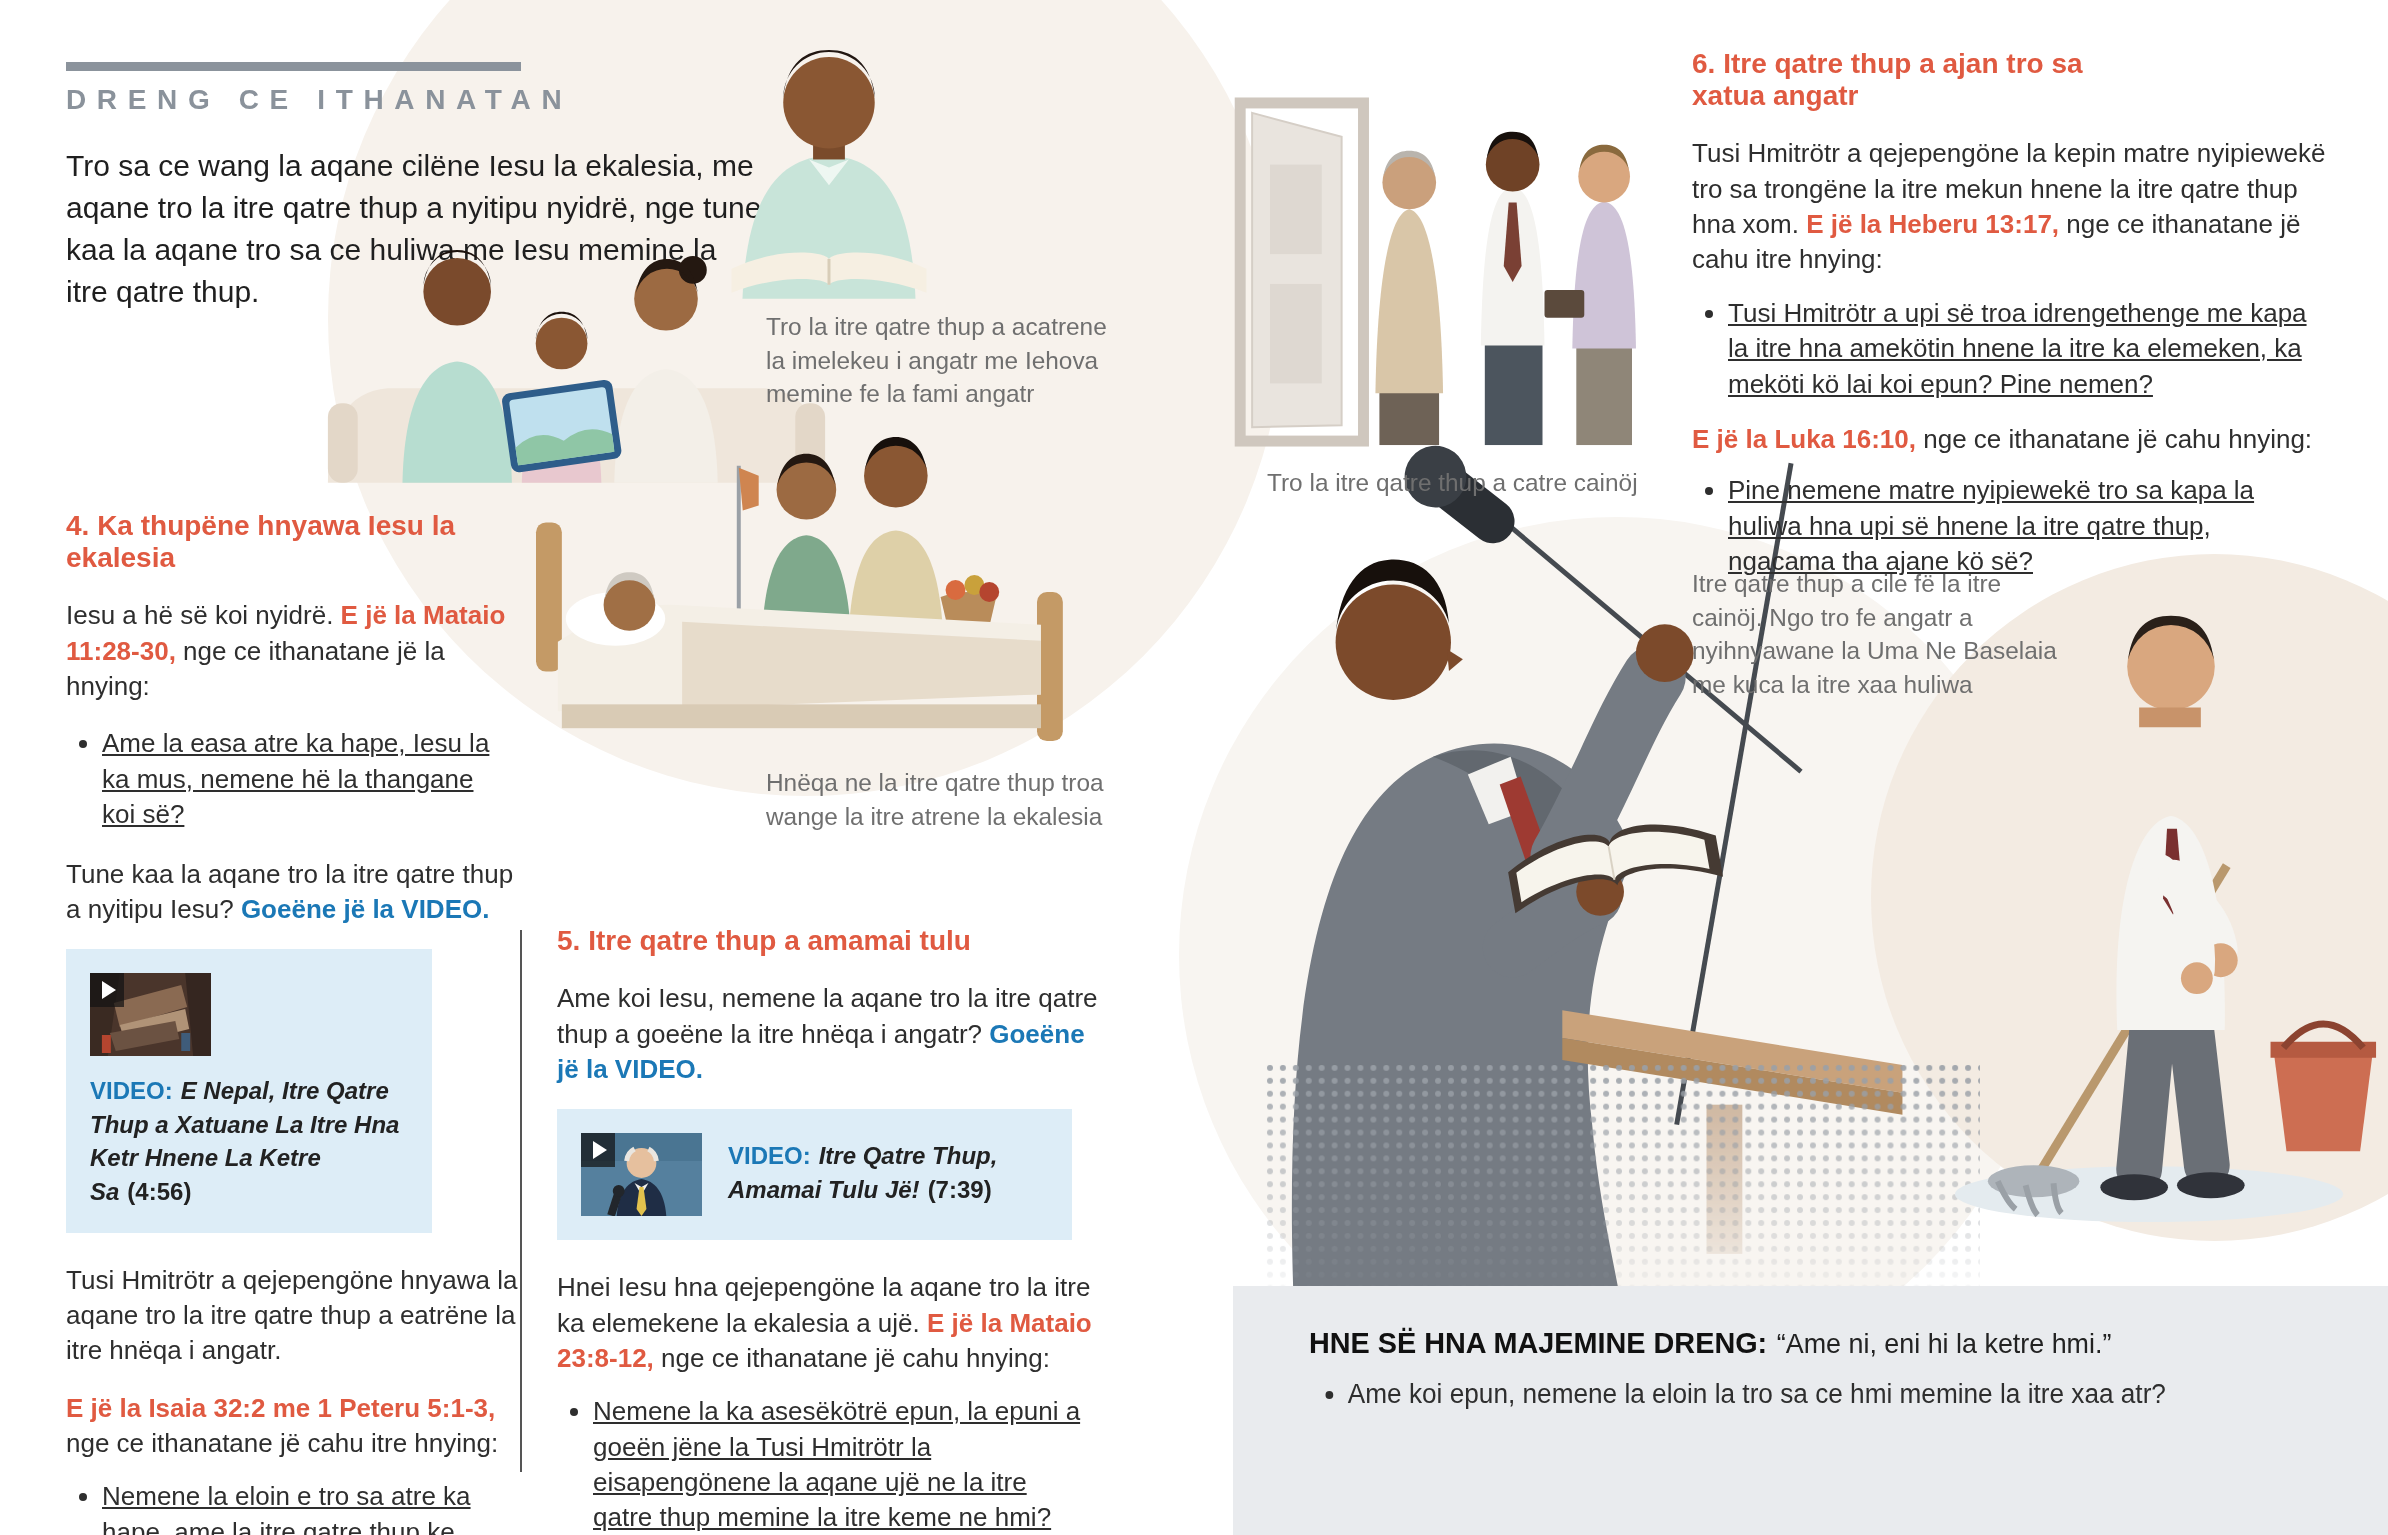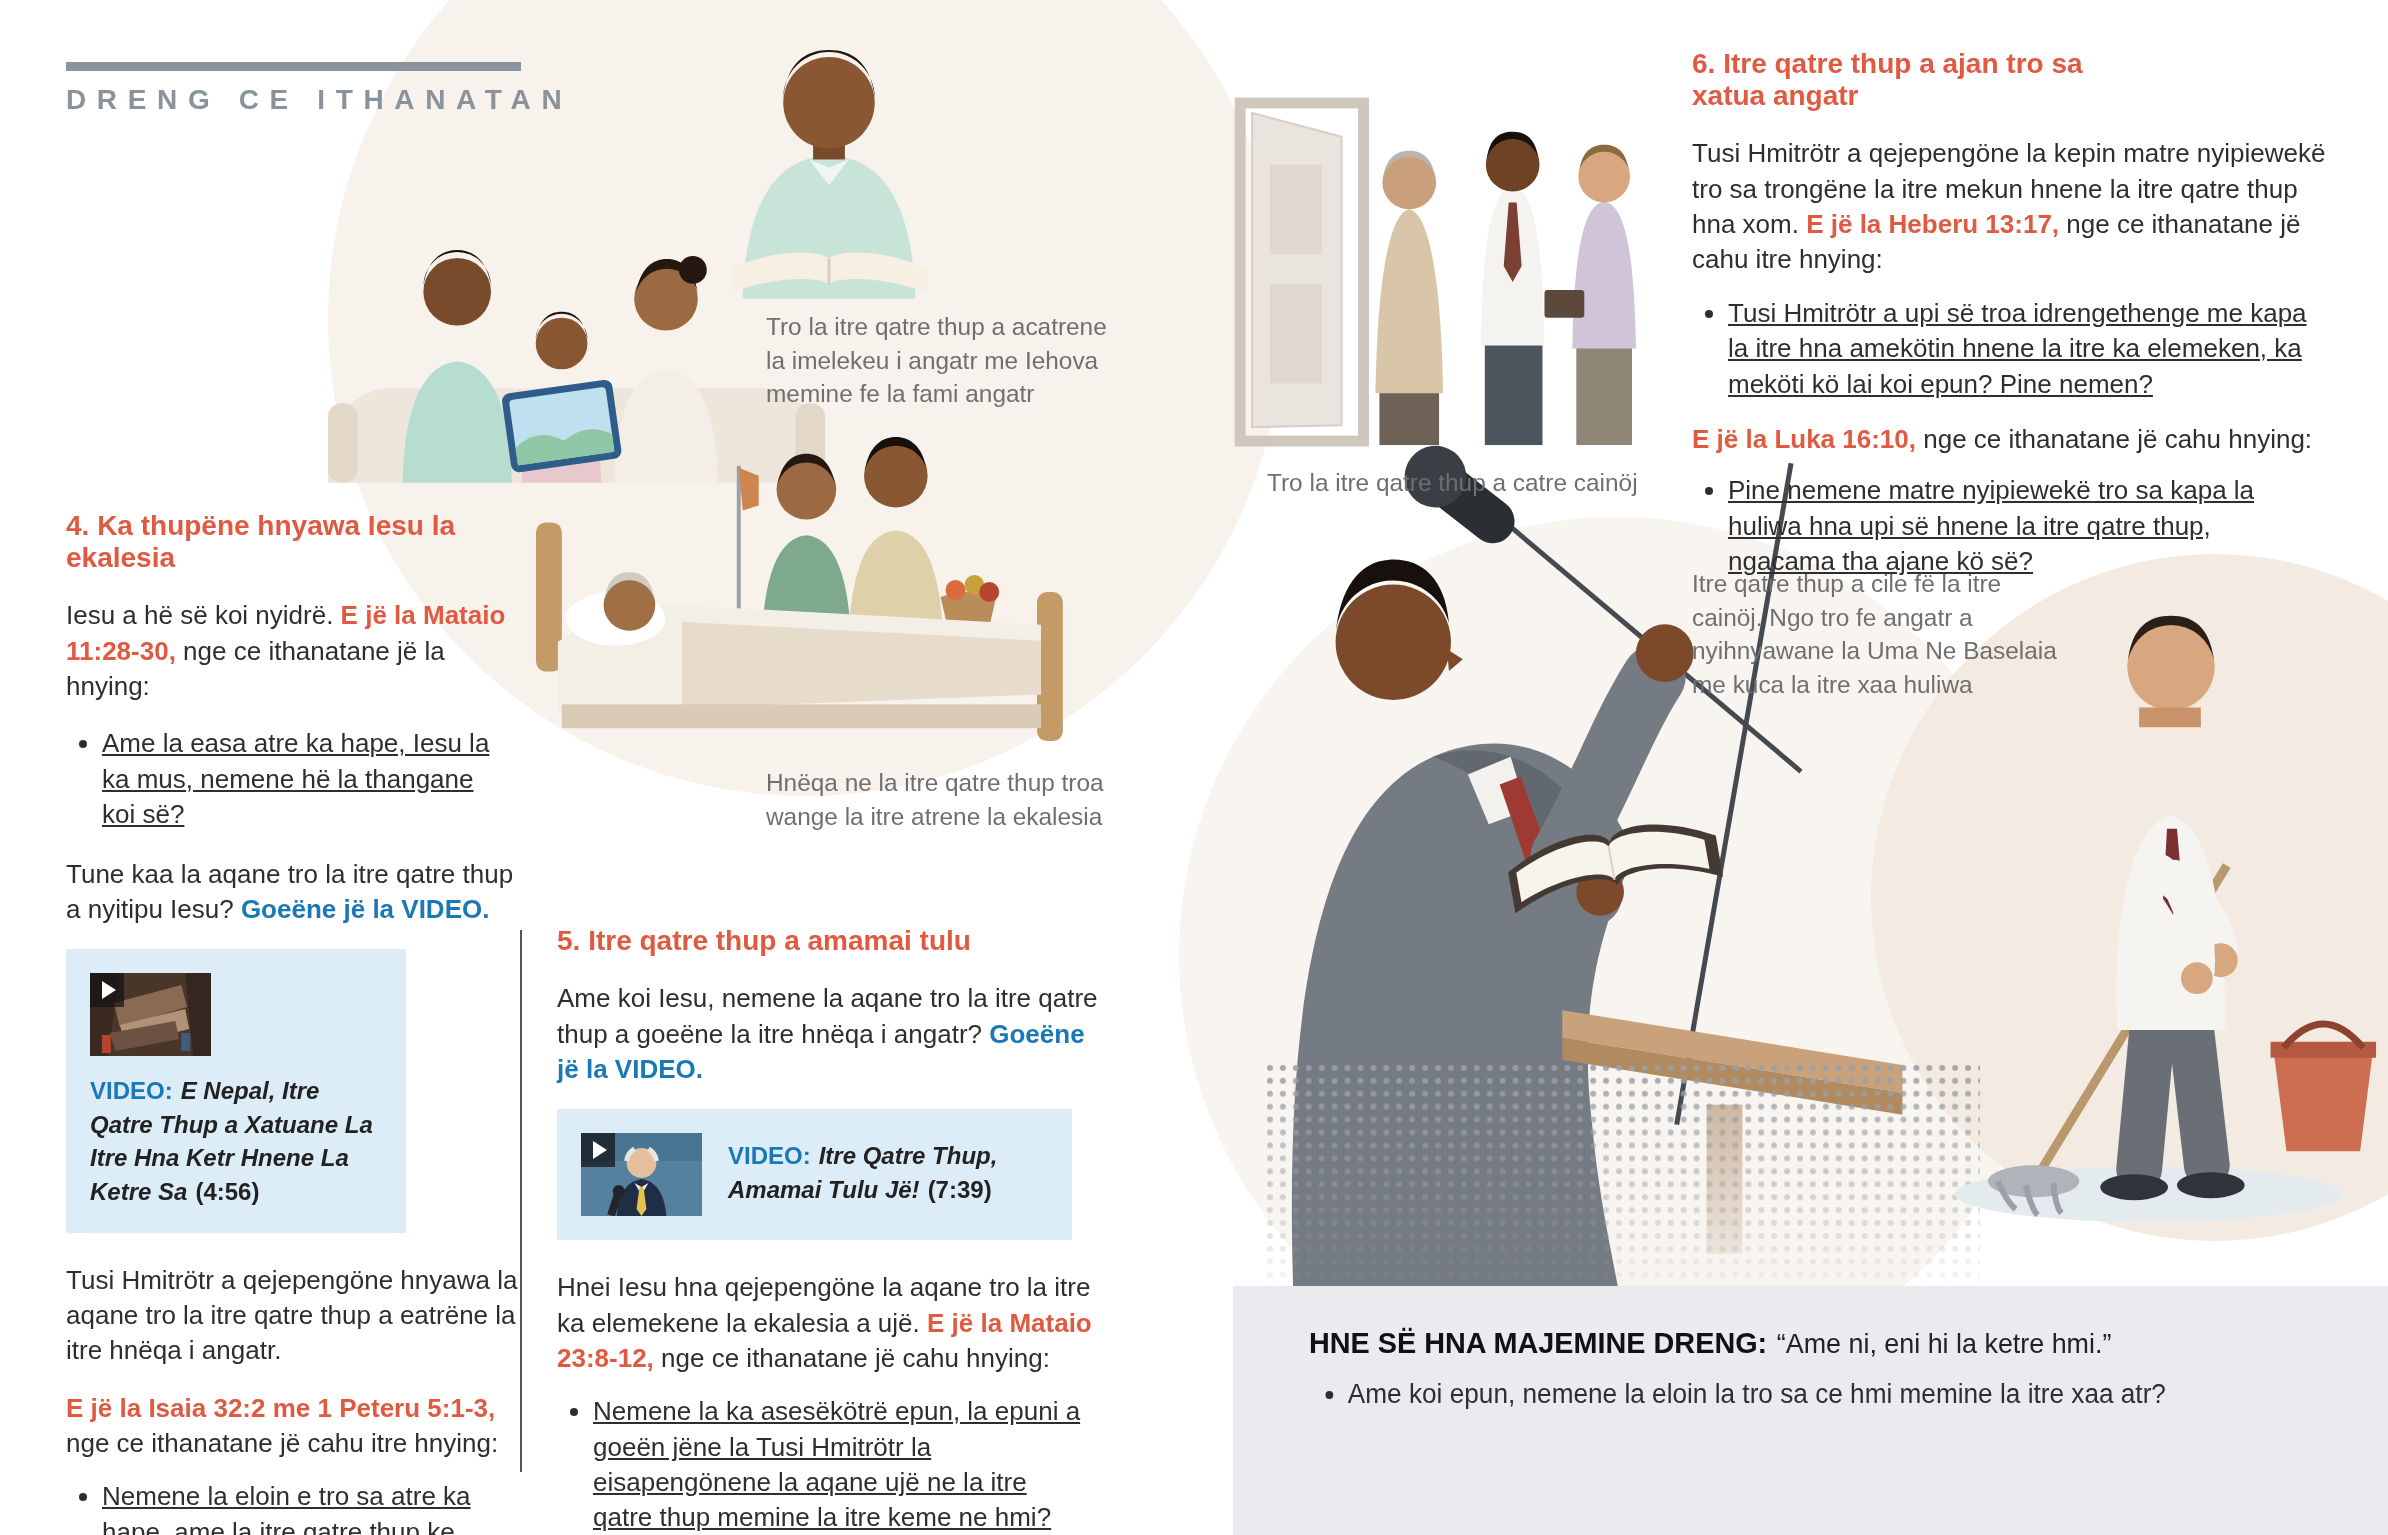--- a/index.html
+++ b/index.html
@@ -19,21 +19,21 @@
   .col-right{left:1692px;top:48px;width:645px;}
   h2.sec{margin:0 0 24px 0;font-size:28px;line-height:1.15;color:#e05a41;font-weight:bold;}
   .sec4-h{width:398px;}
   .sec6-h{width:438px;}
   p.body{margin:0 0 22px 0;font-size:26px;line-height:1.36;}
   .ref{color:#e05a41;font-weight:bold;}
   .vlink{color:#1b78b6;font-weight:bold;}
   ul.bl{margin:0 0 24px 0;padding:0 0 0 36px;font-size:26px;line-height:1.36;}
   ul.bl li{margin:0 13px 12px 0;text-decoration:underline;}
   .video-card{background:#ddedf7;padding:24px;margin:4px 0 30px 0;box-sizing:border-box;}
-  .vc-vert{width:340px;}
+  .vc-vert{width:366px;}
   .vc-horiz{width:515px;display:flex;gap:26px;align-items:flex-start;}
   .thumb{position:relative;width:121px;height:83px;flex:0 0 auto;}
   .thumb svg{display:block;width:100%;height:100%;}
   .playbox{position:absolute;left:0;top:0;width:34px;height:34px;background:rgba(20,20,20,.72);
            display:flex;align-items:center;justify-content:center;}
   .playbox .tri{width:0;height:0;border-left:14px solid #fff;border-top:9px solid transparent;
                 border-bottom:9px solid transparent;margin-left:4px;}
   .vcap{margin:18px 0 0 0;font-size:24px;line-height:1.4;font-weight:bold;color:#222;}
   .vc-horiz .vcap{margin:6px 0 0 0;}
   .vcap .vlabel{color:#1b78b6;font-style:normal;}
@@ -59,20 +59,21 @@
 <body>
 
 <div class="page">
 
   <div class="circle bg-c1"></div>
   <div class="circle bg-c2"></div>
   <div class="circle bg-c3"></div>
 
   <div class="kicker-bar"></div>
   <div class="kicker">DRENG CE ITHANATAN</div>
+  <div class="intro">Tro sa ce wang la aqane cilëne Iesu la ekalesia, me aqane tro la itre qatre thup a nyitipu nyidrë, nge tune kaa la aqane tro sa ce huliwa me Iesu memine la itre qatre thup.</div>
 
   <div class="illus" style="left:647px;top:8px;width:358px;height:291px;">
     <svg viewBox="0 0 360 292">
       <path d="M96 292 C100 185 135 150 183 148 C231 150 266 185 270 292 Z" fill="#c8e4d9"></path>
       <path d="M163 152 L183 178 L203 152 L183 160 Z" fill="#eef7f2"></path>
       <path d="M167 132 h32 v20 h-32 z" fill="#7a4b2b"></path>
       <circle cx="183" cy="95" r="46" fill="#8a5733"></circle>
       <path d="M137 90 A46 46 0 0 1 229 90 C225 54 206 42 183 42 C160 42 141 54 137 90 Z" fill="#221712"></path>
       <path d="M85 262 C130 240 178 244 183 252 C188 244 236 240 281 262 L281 286 C236 268 188 270 183 278 C178 270 130 268 85 286 Z" fill="#f6efe2"></path>
       <line x1="183" y1="252" x2="183" y2="278" stroke="#d8cdb8" stroke-width="3"></line>

